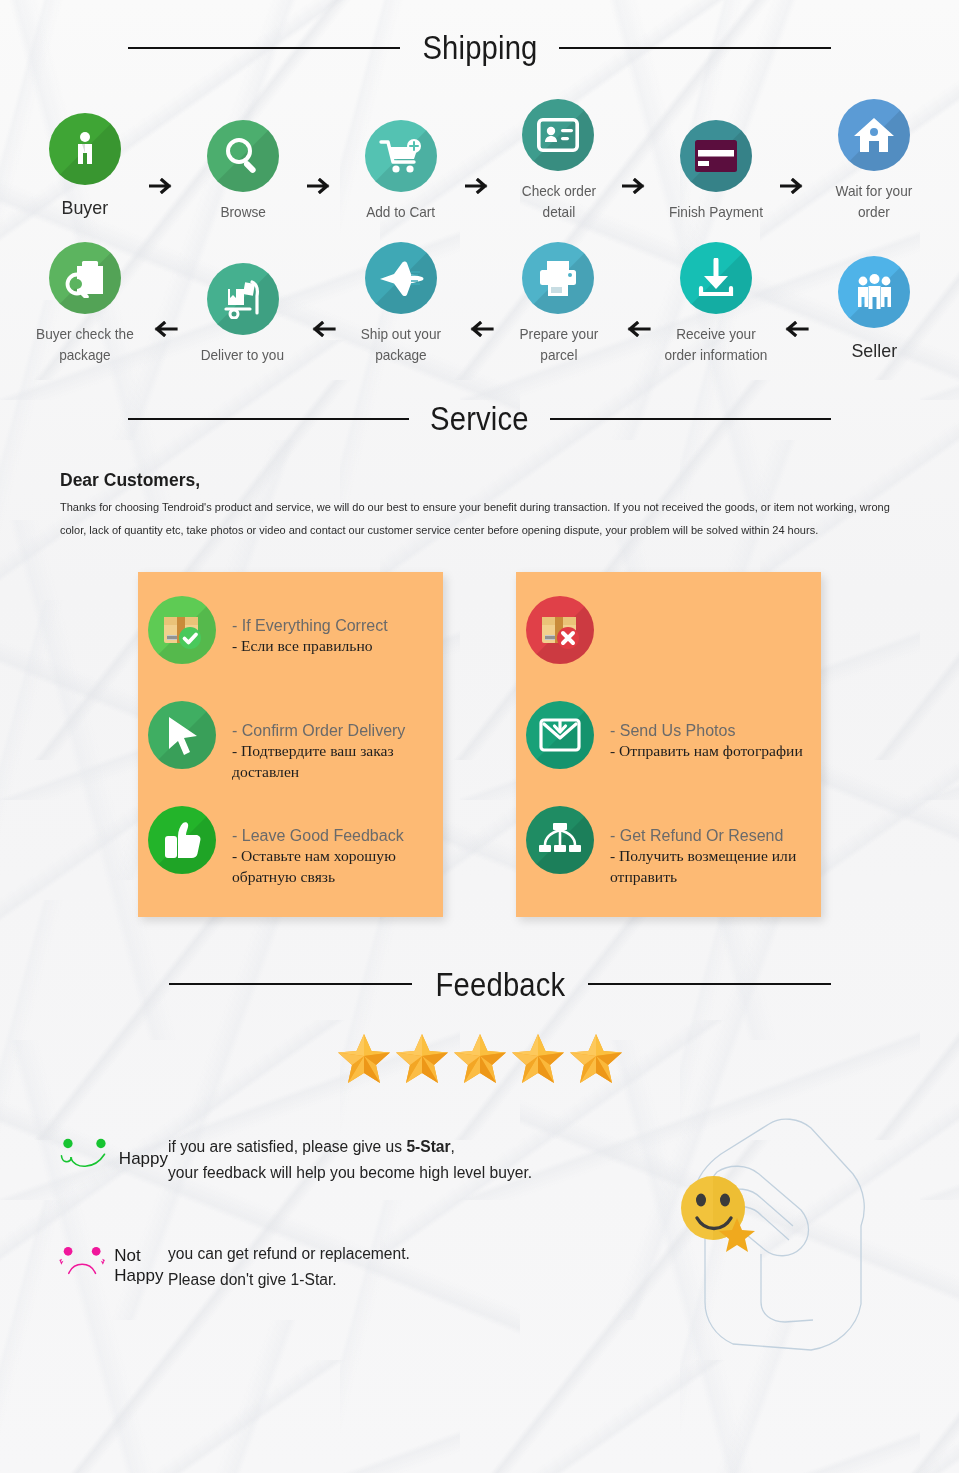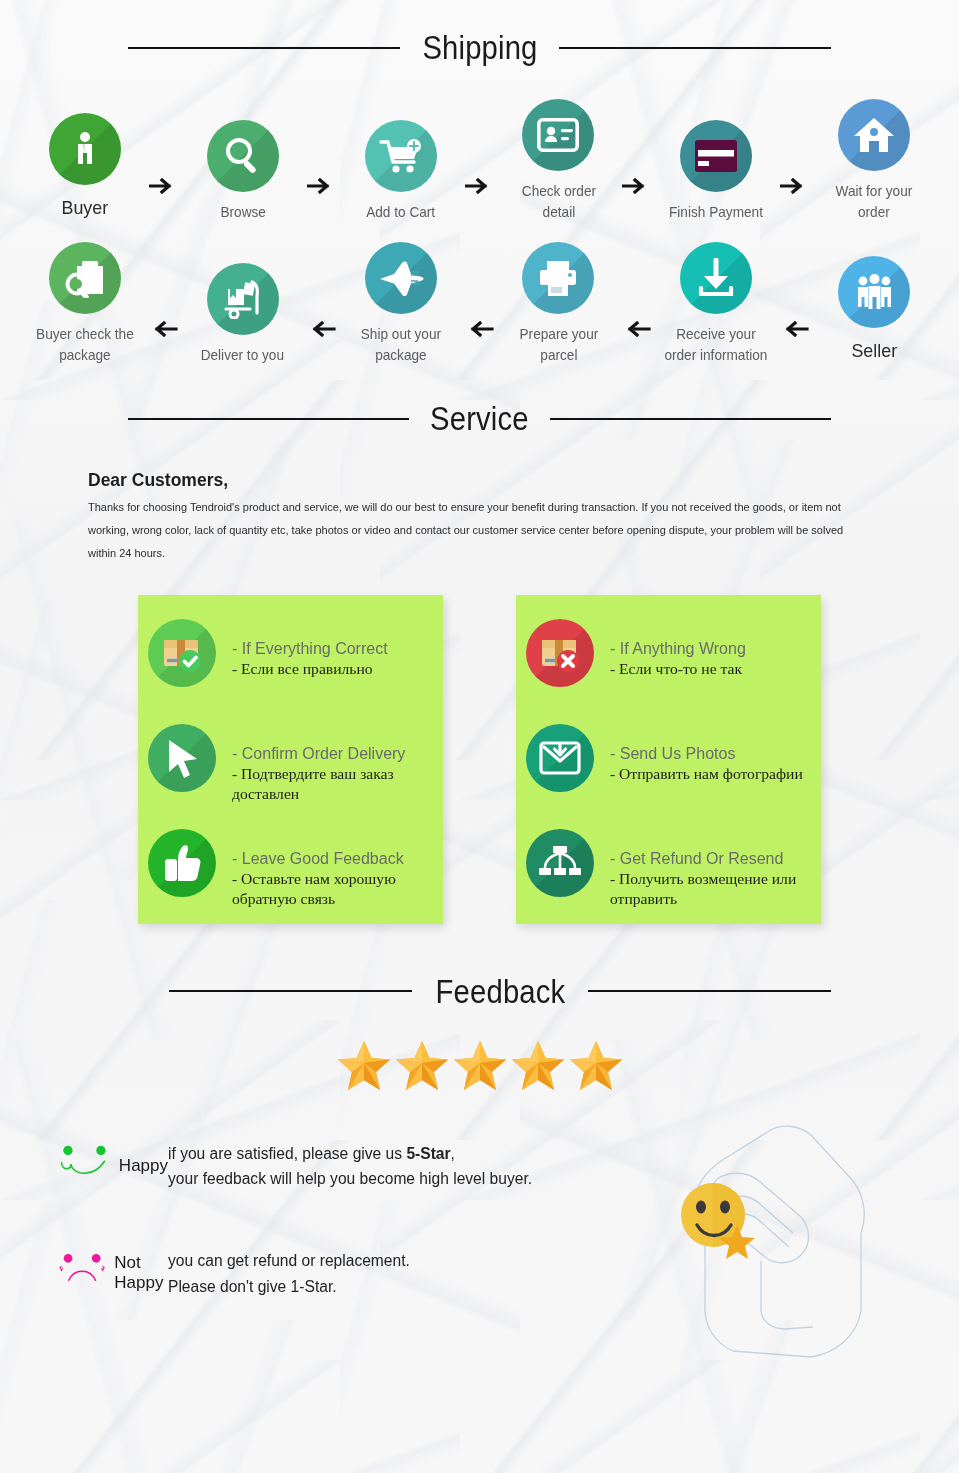--- a/index.html
+++ b/index.html
@@ -104,21 +104,21 @@
   .flow-arrow {
     width: 44px;
     display: flex;
     align-items: center;
     justify-content: center;
     height: 72px;
     flex-shrink: 0;
   }
 
   
-  .service-intro { padding: 0 88px; }
+  .service-intro { padding: 0 60px; }
   .service-greeting {
     font-size: 17.5px;
     color: #1d1d1d;
     font-weight: 600;
     margin-bottom: 5px;
   }
   .service-body {
     font-size: 11px;
     color: #2c2c2c;
     line-height: 2.07;
@@ -126,23 +126,23 @@
   }
 
   
   .cards-wrap {
     display: flex;
     justify-content: center;
     gap: 73px;
   }
   .card {
     width: 305px;
-    background: #bef264;
+    background: #fdba74;
     box-shadow: 3px 4px 9px rgba(0,0,0,.13);
-    padding: 14px 0 0 0;
+    padding: 14px 0 16px 0;
   }
   .card-item {
     display: flex;
     align-items: flex-start;
     padding: 4px 8px 4px 10px;
     min-height: 105px;
   }
   .card-icon {
     width: 68px;
     height: 68px;
@@ -511,24 +511,20 @@
               <g stroke="#3a3a3a" stroke-width="1.1">
                 <path d="M8 26.6 v4"></path>
                 <path d="M10 26.6 v4"></path>
                 <path d="M12 26.6 v4"></path>
                 <path d="M14 26.6 v4"></path>
                 <path d="M16 26.6 v4"></path>
               </g>
               <circle cx="30" cy="29" r="11" fill="#E03B43"></circle>
               <path d="M25 24 L35 34 M35 24 L25 34" stroke="#ffffff" stroke-width="4" stroke-linecap="round"></path>
             </svg>
-          </div>
-          <div class="card-text">
-            <div class="card-line-en">- If Anything Wrong</div>
-            <div class="card-line-ru">- Если что-то не так</div>
           </div>
         </div>
         <div class="card-item">
           <div class="card-icon" style="background: rgb(24, 161, 120);">
             <span class="longshadow"></span>
             <svg width="42" height="34" viewBox="0 0 42 34">
               <rect x="2" y="2" width="38" height="30" rx="3" fill="none" stroke="#ffffff" stroke-width="3.2"></rect>
               <path d="M5 6 L21 20 L37 6" fill="none" stroke="#ffffff" stroke-width="3.2" stroke-linecap="round" stroke-linejoin="round"></path>
               <path d="M21 3 v9" stroke="#ffffff" stroke-width="3.2" stroke-linecap="round"></path>
               <path d="M15.5 8 L21 14 L26.5 8" fill="none" stroke="#ffffff" stroke-width="3.2" stroke-linecap="round" stroke-linejoin="round"></path>

